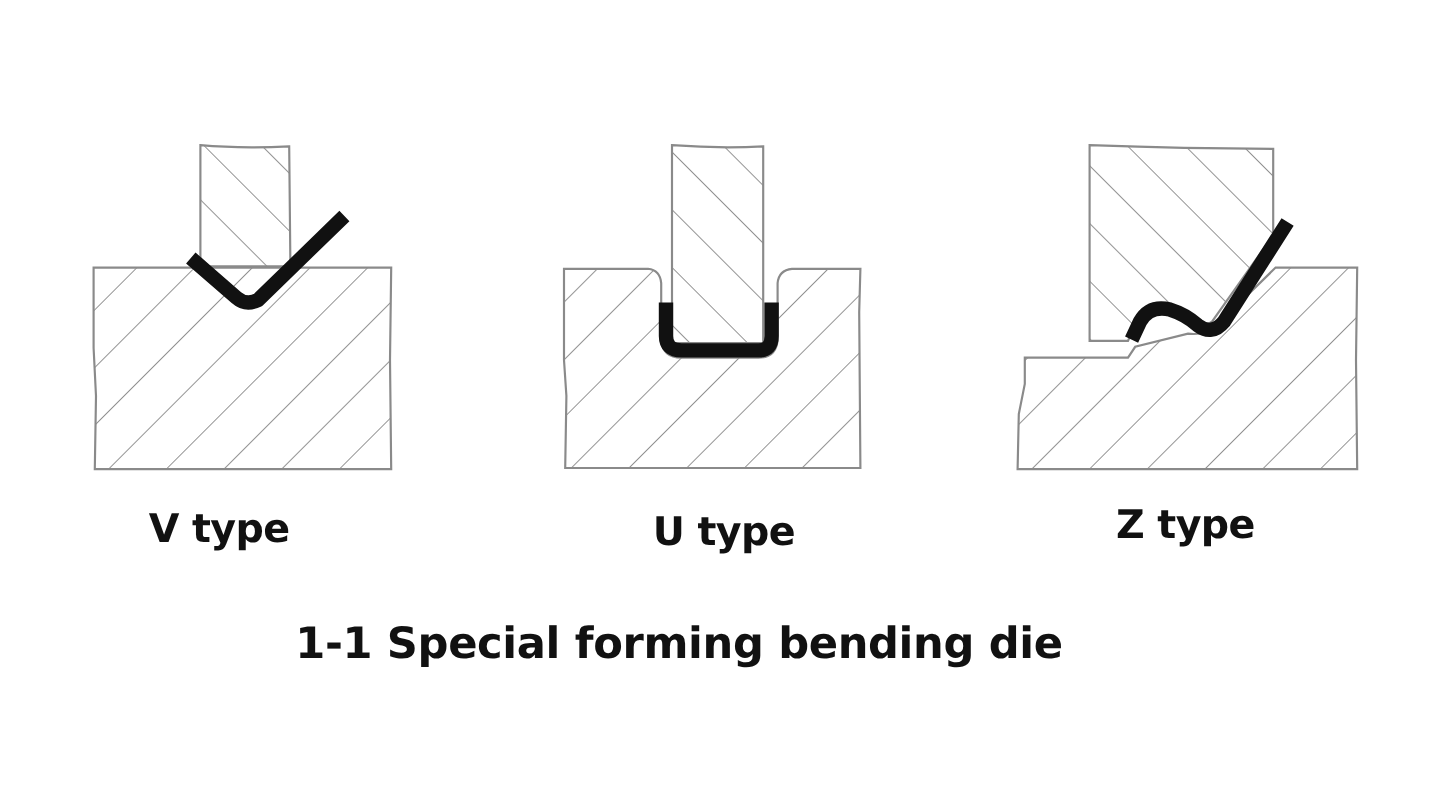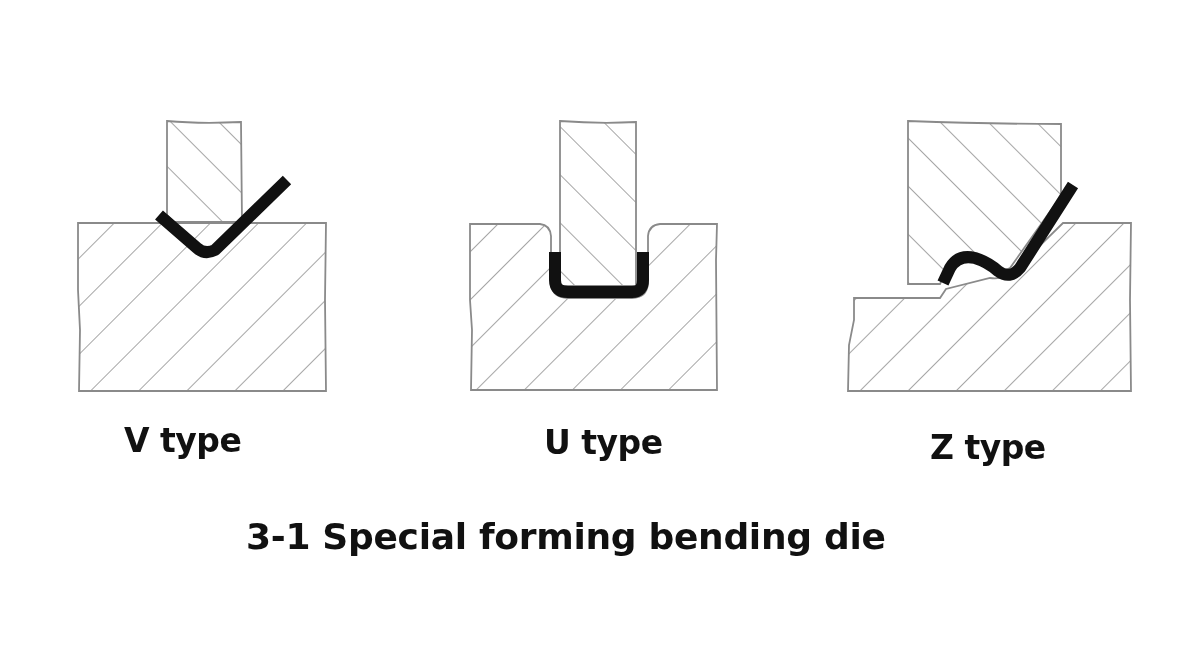--- a/index.html
+++ b/index.html
@@ -10,21 +10,21 @@
     font-family: "DejaVu Sans", sans-serif;
     font-weight: bold;
     color: #111111;
     white-space: nowrap;
     line-height: 1;
     letter-spacing: -0.5px;
   }
   .type-label { font-size: 33px; }
   #lbl-v { left: 124px; top: 424px; }
   #lbl-u { left: 524px; top: 426px; margin-left: 20px; }
-  #lbl-z { left: 930px; top: 420px; margin-top: 11px; }
+  #lbl-z { left: 930px; top: 420px; }
   #caption { left: 246px; top: 519px; font-size: 36px; letter-spacing: -0.3px; }
 </style>
 </head>
 <body>
 
 <svg id="stage" width="1200" height="668" viewBox="0 0 1200 668" xmlns="http://www.w3.org/2000/svg">
   <defs>
 
     <pattern id="hatch-back" patternUnits="userSpaceOnUse" width="34" height="34" patternTransform="rotate(45)">
       <line x1="0" y1="0" x2="0" y2="34" stroke="#8f8f8f" stroke-width="1.6"></line>
@@ -51,13 +51,13 @@
   <g>
     <path d="M854,298 L940,298 L946,289 L990,278 Q1005,280 1015,270 L1063,223 L1131,223 L1130,300 L1131,391 L848,391 L849,345 L854,320 Z" fill="url(#hatch-back)" stroke="#8a8a8a" stroke-width="1.8"></path>
     <path d="M908,121 Q990,124 1061,124 L1061,196 L1010,268 Q998,276 985,266 Q965,250 950,262 L940,284 L908,284 Z" fill="url(#hatch-fwd)" stroke="#8a8a8a" stroke-width="1.8"></path>
     <path d="M943,283 L950,268 Q958,254 975,258 Q988,262 998,271 Q1010,280 1020,268 L1073,185" fill="none" stroke="#111111" stroke-width="12" stroke-linecap="butt" stroke-linejoin="round"></path>
   </g>
 </svg>
 
 <div id="lbl-v" class="label type-label">V type</div>
 <div id="lbl-u" class="label type-label">U type</div>
 <div id="lbl-z" class="label type-label">Z type</div>
-<div id="caption" class="label">3-1 Special forming bending die</div>
+<div id="caption" class="label">1-1 Special forming bending die</div>
 
 </body></html>

